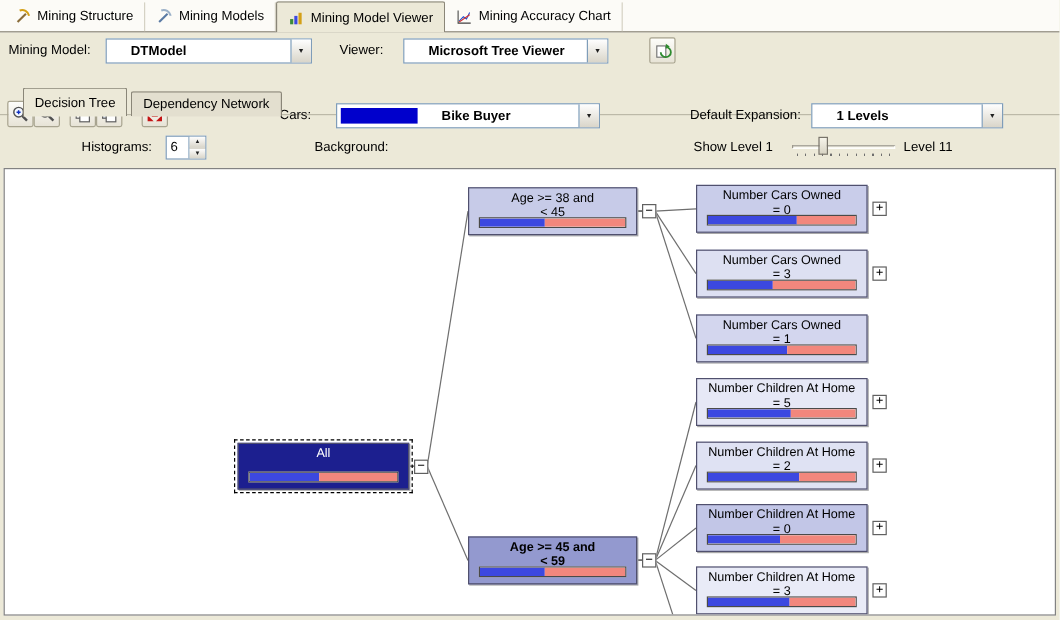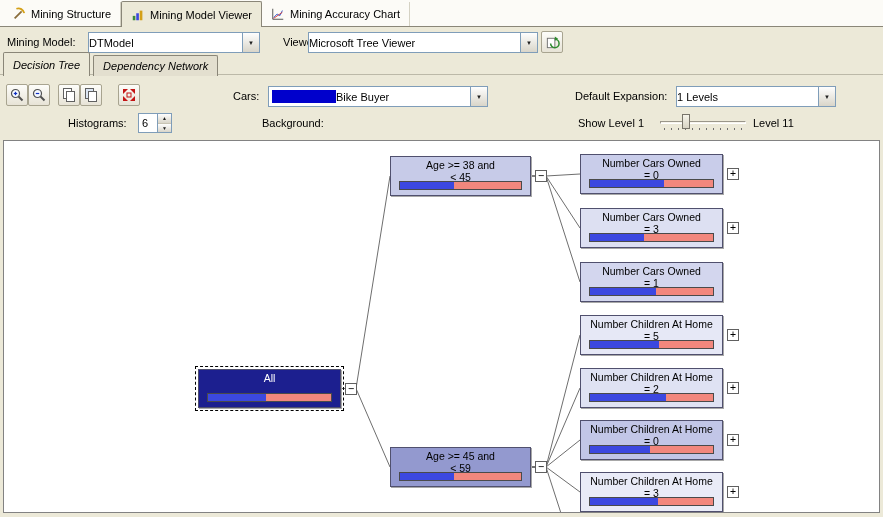--- a/index.html
+++ b/index.html
@@ -13,26 +13,26 @@
   
   .tabbar{position:absolute;left:0;top:0;width:883px;height:27px;background:#fcfbf7;display:flex;padding-left:3px;box-sizing:border-box;}
   .tabbar::after{content:"";position:absolute;left:0;right:0;bottom:0;height:1px;background:#8a8678;}
   .tab{z-index:1;display:flex;align-items:center;gap:5px;padding:0 9px;margin-top:2px;height:24px;box-sizing:border-box;border-right:1px solid #d5d2c4;cursor:default;}
   .tab.active{background:#ece9d8;border:1px solid #8a8678;border-bottom:none;height:26px;margin-top:1px;border-radius:2px 2px 0 0;z-index:2;}
   .tabicon{flex:0 0 auto;}
 
   
   .modelbar{position:absolute;left:0;top:27px;width:883px;height:29px;}
   .combo{position:absolute;height:21px;background:#fff;border:1px solid #7f9db9;box-sizing:border-box;display:flex;align-items:center;cursor:default;}
-  .combo-text{flex:1;padding-left:0;white-space:nowrap;overflow:hidden;}
+  .combo-text{flex:1;padding-left:20px;white-space:nowrap;overflow:hidden;font-weight:bold;}
   .combo-btn{width:16px;height:100%;background:linear-gradient(#fefefe,#d9d5c9);border-left:1px solid #7f9db9;display:flex;align-items:center;justify-content:center;font-size:6px;color:#202020;}
   .iconbtn{position:absolute;width:22px;height:22px;background:linear-gradient(#fdfdfa,#e7e3d6);border:1px solid #a8a490;border-radius:2px;display:flex;align-items:center;justify-content:center;box-sizing:border-box;cursor:default;}
 
   
-  .subtabbar{position:absolute;left:0;top:51px;width:883px;height:24px;padding-left:3px;box-sizing:border-box;font-style:italic;}
+  .subtabbar{position:absolute;left:0;top:72px;width:883px;height:24px;padding-left:19px;box-sizing:border-box;}
   .subtabbar::after{content:"";position:absolute;left:0;right:0;bottom:0;height:1px;background:#bcb9a8;}
   .subtab{position:relative;display:inline-flex;align-items:center;padding:0 9px;height:20px;margin-top:4px;border:1px solid #8a8678;border-bottom:none;background:#e3dfcf;border-radius:2px 2px 0 0;vertical-align:bottom;z-index:1;cursor:default;}
   .subtab.active{background:#ece9d8;height:23px;margin-top:1px;z-index:2;}
 
   
   .toolbar{position:absolute;left:0;top:80px;width:883px;height:60px;}
 
   
   .spinner{position:absolute;height:20px;display:flex;background:#fff;border:1px solid #7f9db9;box-sizing:border-box;}
   .spin-val{width:15px;padding-left:3px;line-height:18px;}
@@ -63,20 +63,27 @@
 <body>
 
 <div class="tabbar">
   <div class="tab">
     <svg class="tabicon" width="14" height="14" viewBox="0 0 16 16">
       <path d="M3 13 L11 5" stroke="#8a6d3b" stroke-width="2" fill="none"></path>
       <path d="M5 2 C9 0.5 13 3 14 7" stroke="#d4a017" stroke-width="2" fill="none"></path>
     </svg>
     <span>Mining Structure</span>
   </div>
+  <div class="tab">
+    <svg class="tabicon" width="14" height="14" viewBox="0 0 16 16">
+      <path d="M3 13 L11 5" stroke="#5a7aa4" stroke-width="2" fill="none"></path>
+      <path d="M5 2 C9 0.5 13 3 14 7" stroke="#9ab0c8" stroke-width="2" fill="none"></path>
+    </svg>
+    <span>Mining Models</span>
+  </div>
   <div class="tab active">
     <svg class="tabicon" width="14" height="14" viewBox="0 0 16 16">
       <rect x="2" y="9" width="3" height="5" fill="#3c8a3c"></rect>
       <rect x="6" y="6" width="3" height="8" fill="#3c48e0"></rect>
       <rect x="10" y="3" width="3" height="11" fill="#d4a017"></rect>
     </svg>
     <span>Mining Model Viewer</span>
   </div>
   <div class="tab">
     <svg class="tabicon" width="14" height="14" viewBox="0 0 16 16">
@@ -88,21 +95,21 @@
   </div>
 </div>
 
 <div class="modelbar">
   <span class="label" style="left:7px;top:9px">Mining Model:</span>
   <div class="combo" style="left:88px;top:5px;width:172px">
     <span class="combo-text">DTModel</span>
     <span class="combo-btn">▼</span>
   </div>
   <span class="label" style="left:283px;top:9px">Viewer:</span>
-  <div class="combo" style="left:308px;top:5px;width:230px">
+  <div class="combo" style="left:336px;top:5px;width:171px">
     <span class="combo-text">Microsoft Tree Viewer</span>
     <span class="combo-btn">▼</span>
   </div>
   <div class="iconbtn" style="left:541px;top:4px">
     <svg width="15" height="15" viewBox="0 0 16 16">
       <rect x="2.5" y="3.5" width="8" height="10" fill="#fff" stroke="#707070"></rect>
       <path d="M6 9 a4.5 4.5 0 1 0 4.5 -4.5" fill="none" stroke="#2e8b2e" stroke-width="1.6"></path>
       <path d="M10.5 1.5 L10.5 6 L14 4 Z" fill="#2e8b2e"></path>
     </svg>
   </div>
@@ -150,21 +157,21 @@
     <svg width="16" height="16" viewBox="0 0 16 16">
       <path d="M2 2 L7 2 L2 7 Z" fill="#c41414"></path>
       <path d="M14 2 L14 7 L9 2 Z" fill="#c41414"></path>
       <path d="M2 14 L2 9 L7 14 Z" fill="#c41414"></path>
       <path d="M14 14 L9 14 L14 9 Z" fill="#c41414"></path>
       <rect x="6" y="6" width="4" height="4" fill="none" stroke="#c41414"></rect>
     </svg>
   </div>
 
   <span class="label" style="left:233px;top:10px">Cars:</span>
-  <div class="combo" style="left:268px;top:6px;width:220px">
+  <div class="combo" style="left:280px;top:6px;width:220px">
     <span style="display: inline-block; width: 64px; height: 13px; margin-left: 3px; flex: 0 0 auto; background: rgb(0, 0, 204);"></span>
     <span class="combo-text">Bike Buyer</span>
     <span class="combo-btn">▼</span>
   </div>
 
   <span class="label" style="left:575px;top:10px">Default Expansion:</span>
   <div class="combo" style="left:676px;top:6px;width:160px">
     <span class="combo-text">1 Levels</span>
     <span class="combo-btn">▼</span>
   </div>
@@ -227,21 +234,21 @@
         <div class="tlabel">
           <div>Age &gt;= 38 and</div>
           <div>&lt; 45</div>
         </div>
         <div class="thist">
           <div style="width: 45%; background: rgb(60, 72, 224);"></div>
           <div style="width: 55%; background: rgb(242, 135, 125);"></div>
         </div>
       </div>
       <div class="expander" style="left: 531px; top: 29px;">−</div>
-      <div class="tnode" style="left: 386px; top: 306px; width: 141px; height: 40px; background: rgb(147, 153, 207);">
+      <div class="tnode" style="left: 386px; top: 306px; width: 141px; height: 40px; background: rgb(147, 153, 207); font-weight: bold;">
         <div class="tlabel">
           <div>Age &gt;= 45 and</div>
           <div>&lt; 59</div>
         </div>
         <div class="thist">
           <div style="width: 45%; background: rgb(60, 72, 224);"></div>
           <div style="width: 55%; background: rgb(242, 135, 125);"></div>
         </div>
       </div>
       <div class="expander" style="left: 531px; top: 320px;">−</div>

